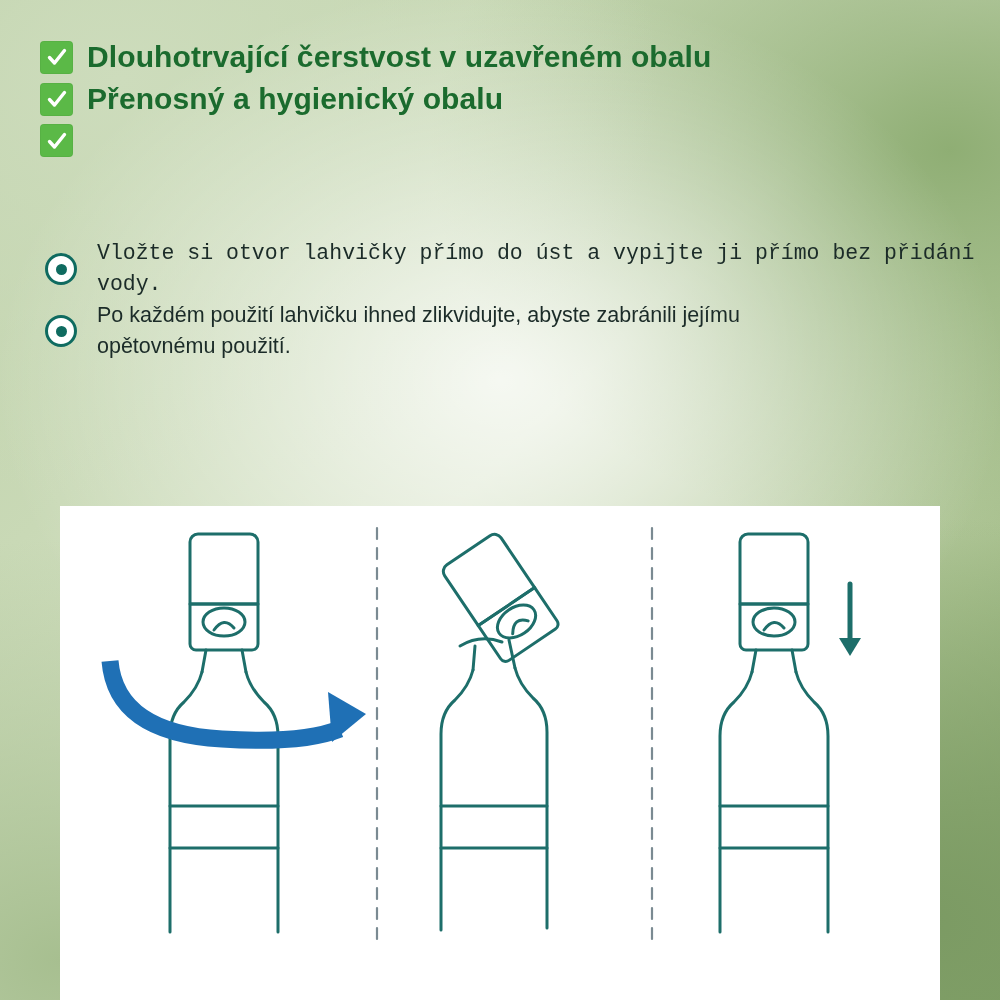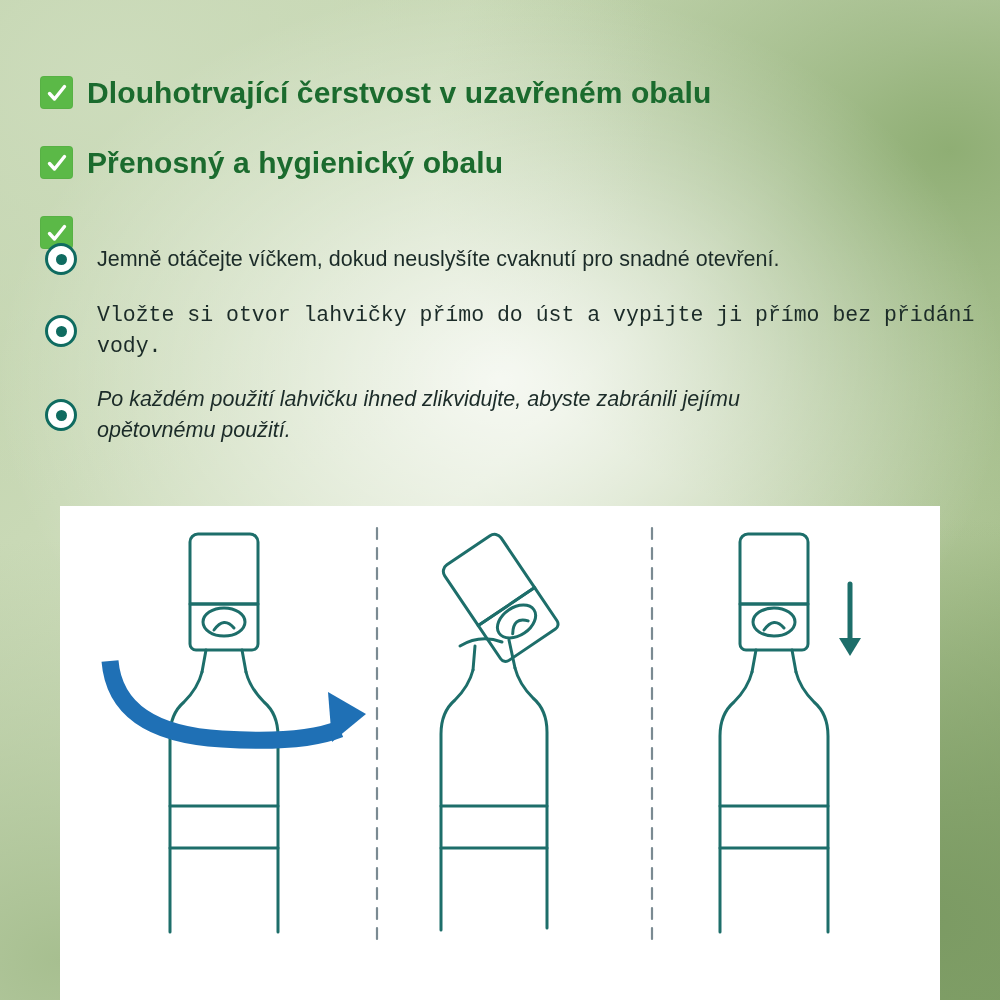--- a/index.html
+++ b/index.html
@@ -27,22 +27,22 @@
 
   
   .check-list {
     position: absolute;
     left: 40px;
     top: 40px;
     width: 920px;
   }
   .check-row {
     display: flex;
+    align-items: center;
     margin-bottom: 8px;
-    margin-top: 36px;
   }
   .check-box {
     width: 33px;
     height: 33px;
     border-radius: 4px;
     background: #5bb947;
     display: flex;
     align-items: center;
     justify-content: center;
     flex: 0 0 auto;
@@ -145,35 +145,29 @@
         <svg width="24" height="24" viewBox="0 0 24 24">
           <path d="M4.5 12.5 L9.5 18 L19.5 5.5" fill="none" stroke="#ffffff" stroke-width="3.4" stroke-linecap="round" stroke-linejoin="round"></path>
         </svg>
       </span>
     </div>
 
   </div>
 
   <div class="radio-list">
 
-    <div class="radio-row">
-      <span class="radio-dot">
-          <span class="inner"></span>
-        </span>
-      <span class="radio-text">Jemně otáčejte víčkem, dokud neuslyšíte cvaknutí pro snadné otevření.</span>
-    </div>
 
     <div class="radio-row" style="margin-top:10px;font-family:Liberation Mono, monospace;">
       <span class="radio-dot">
           <span class="inner"></span>
         </span>
       <span class="radio-text">Vložte si otvor lahvičky přímo do úst a vypijte ji přímo bez přidání vody.</span>
     </div>
 
-    <div class="radio-row r3" style="margin-top:22px;font-style:italic;">
+    <div class="radio-row r3" style="">
       <span class="radio-dot">
           <span class="inner"></span>
         </span>
       <span class="radio-text">
         <span>Po každém použití lahvičku ihned zlikvidujte, abyste zabránili jejímu</span><br>
         <span>opětovnému použití.</span>
       </span>
     </div>
 
   </div>

